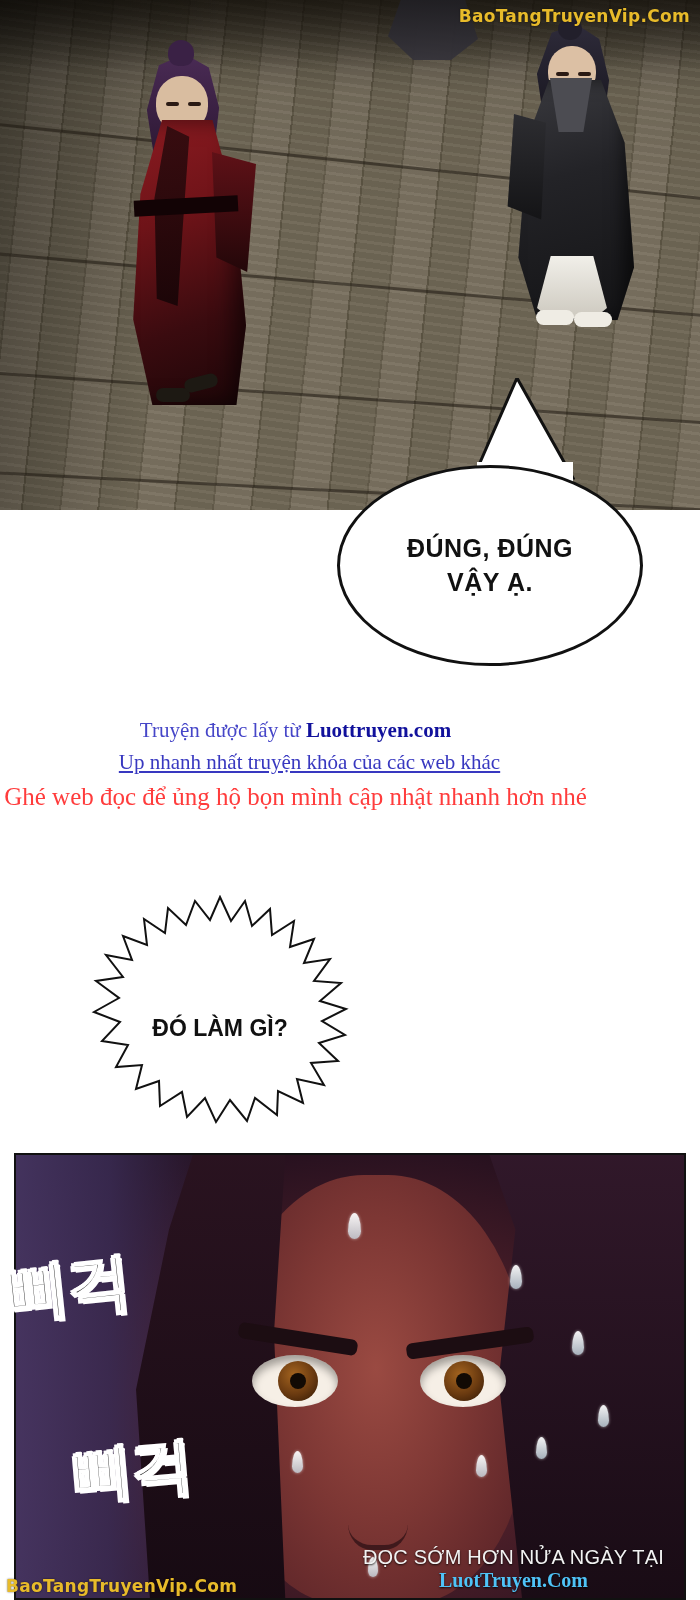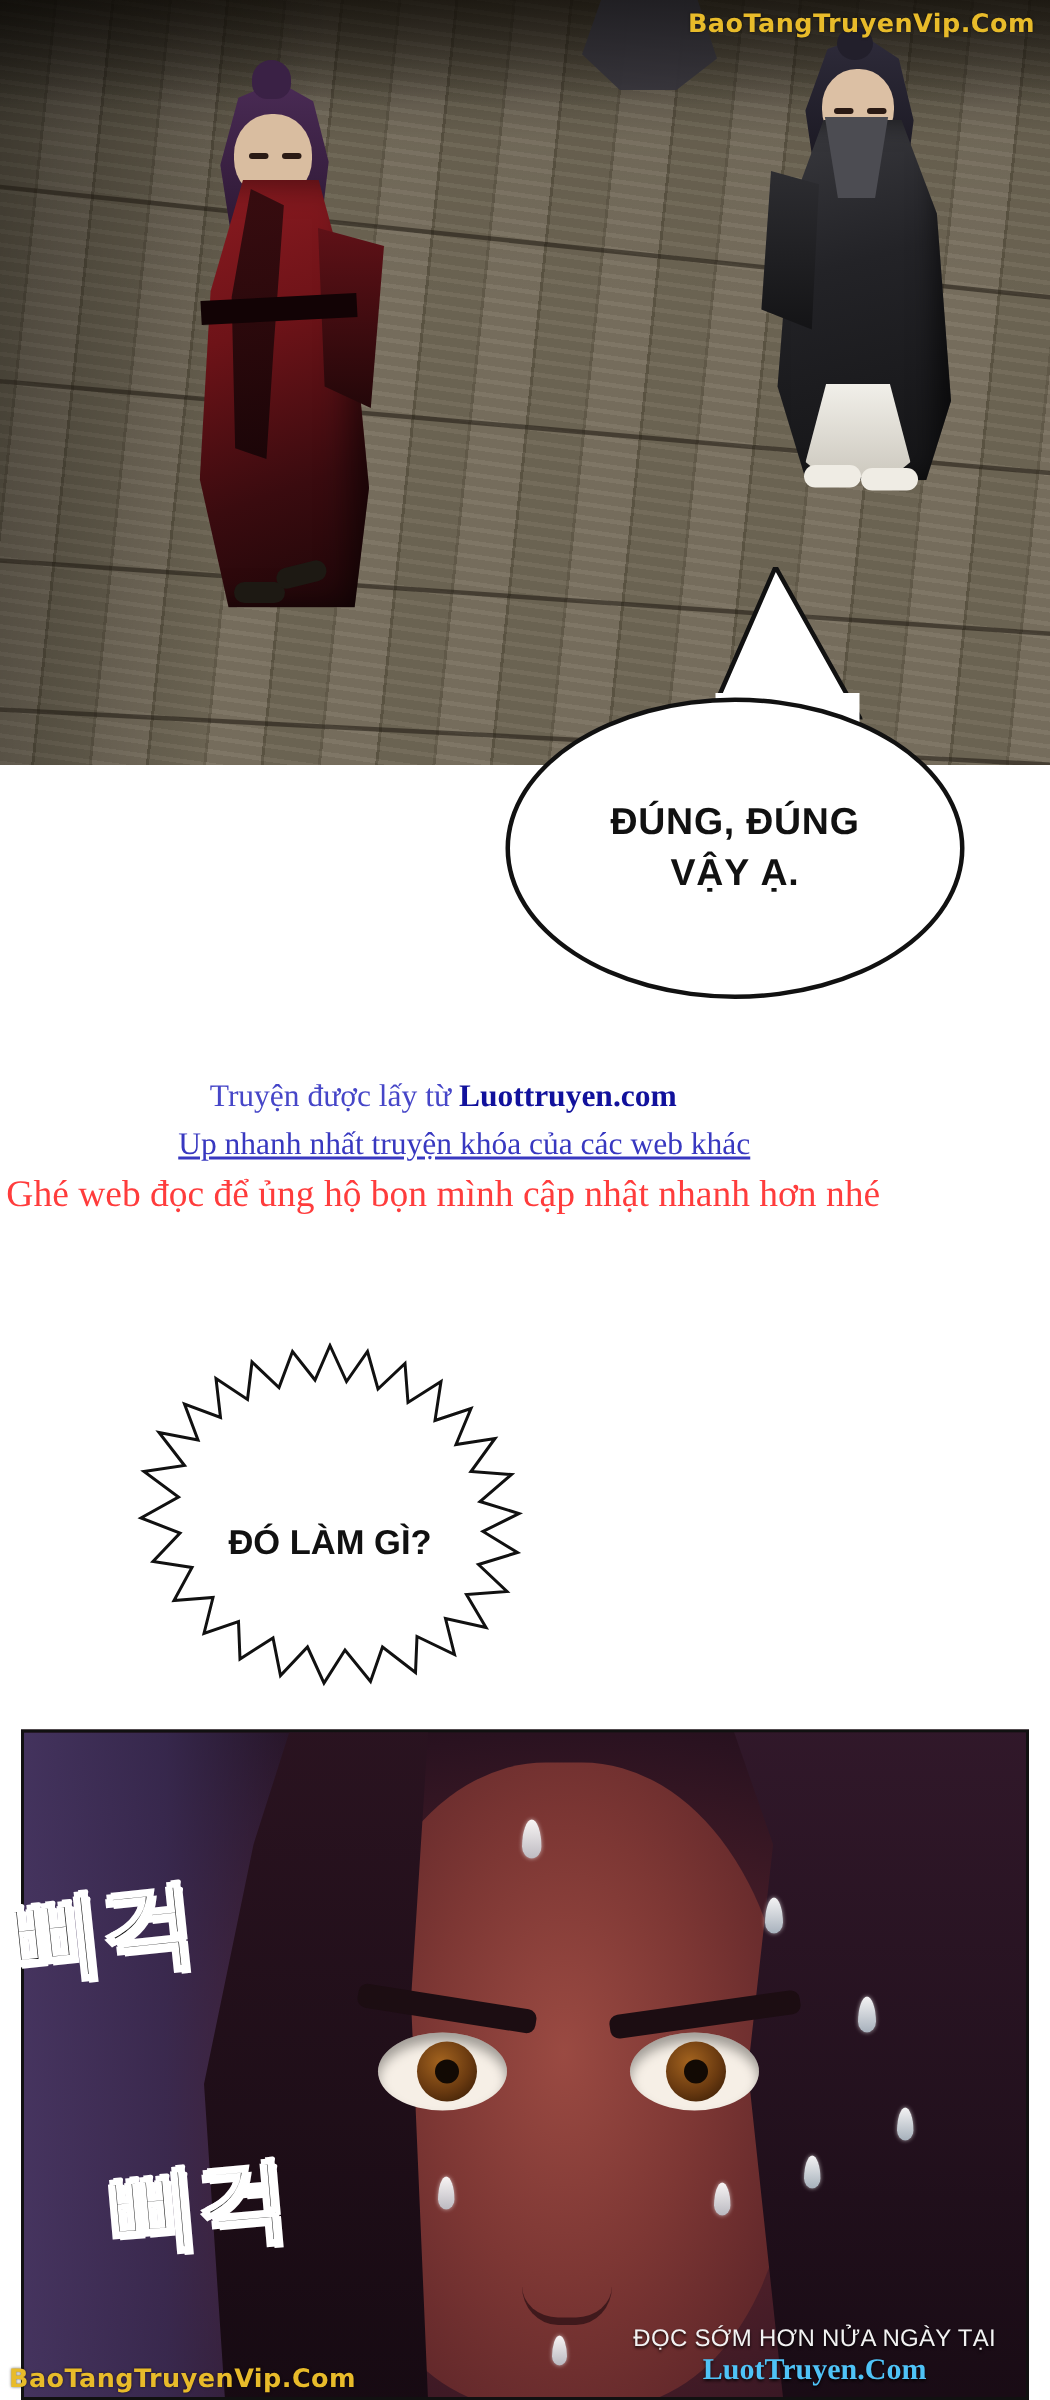--- a/index.html
+++ b/index.html
@@ -353,21 +353,21 @@
 
   .bottom-promo {
     position: absolute;
     right: 36px;
     bottom: 8px;
     text-align: center;
     z-index: 40;
   }
   .bottom-promo-l1 {
     font-family: "Liberation Sans", sans-serif;
-    font-size: 16px;
+    font-size: 20px;
     color: #f2f2f2;
     letter-spacing: .2px;
     text-shadow: 0 1px 2px rgba(0,0,0,.8);
   }
   .bottom-promo-l2 {
     font-family: "Liberation Serif", serif;
     font-weight: bold;
     font-size: 20px;
     color: #4fc3f7;
     text-shadow: 0 1px 2px rgba(0,0,0,.8);

